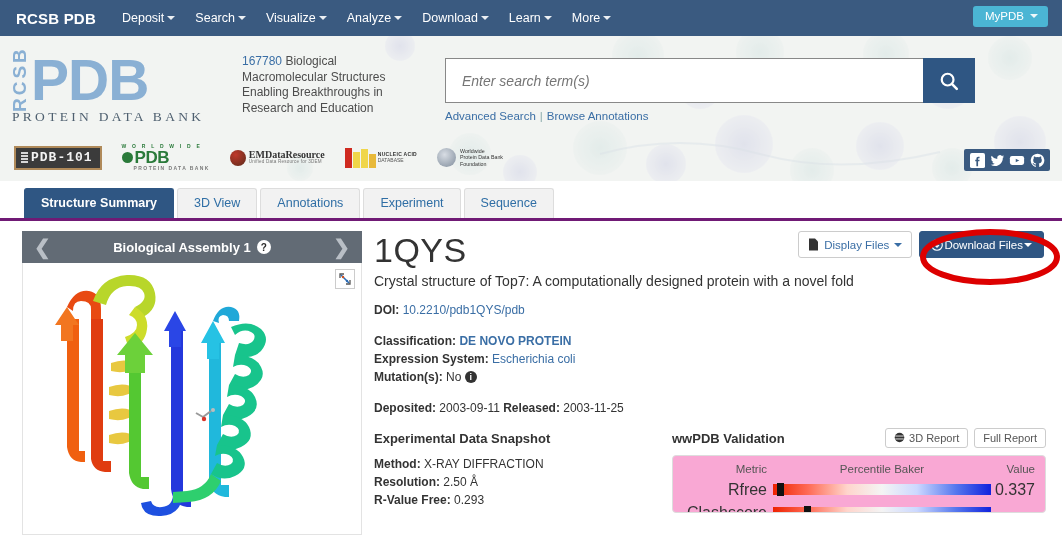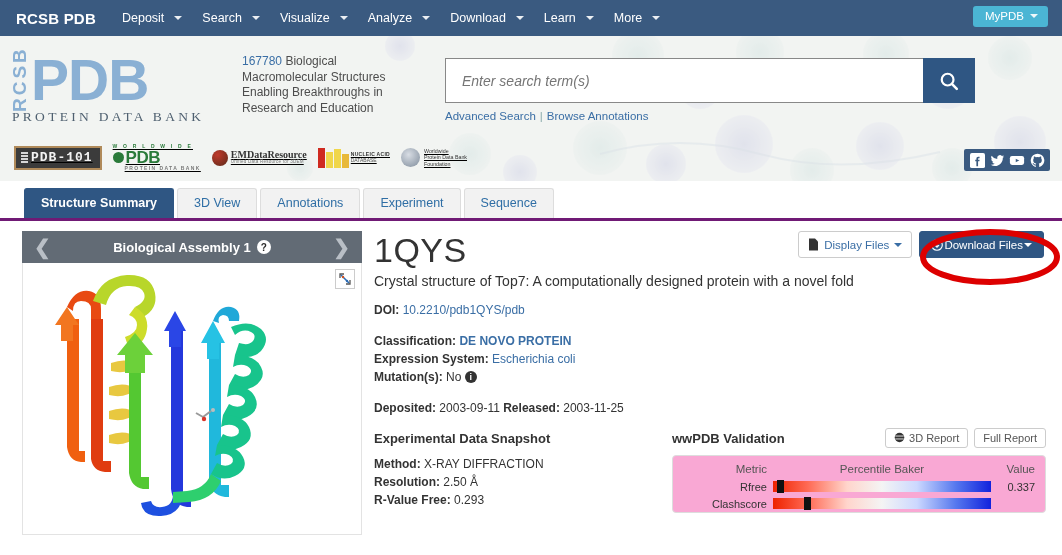--- a/index.html
+++ b/index.html
@@ -29,21 +29,21 @@
     margin-right: 26px;
     cursor: pointer;
   }
   .navitem {
     color: #ffffff;
     font-size: 12.5px;
     margin-right: 20px;
     cursor: pointer;
     display: flex;
     align-items: center;
-    gap: 10px;
+    gap: 3px;
     white-space: nowrap;
   }
   .caret {
     width: 0; height: 0;
     border-left: 4px solid transparent;
     border-right: 4px solid transparent;
     border-top: 4px solid #ffffff;
     display: inline-block;
     opacity: .9;
   }
@@ -163,22 +163,21 @@
   .sublinks a { color: #3a6ea5; text-decoration: none; cursor: pointer; }
   .sublinks .sep { color: #8aa; margin: 0 4px; }
 
   
   .partners {
     position: absolute;
     left: 14px;
     bottom: 10px;
     display: flex;
     align-items: center;
-    gap: 11px;
-    text-decoration: underline;
+    gap: 20px;
   }
   .plogo { display:flex; align-items:center; cursor:pointer; }
   .p101 {
     background: #3b3b3b;
     border: 2px solid #b08a5a;
     color: #f2f2f2;
     font-family: "Liberation Mono", monospace;
     font-size: 13px;
     font-weight: bold;
     padding: 2px 7px 3px 5px;
@@ -414,21 +413,21 @@
   }
   .val-head {
     display: flex;
     font-size: 11.5px;
     color: #555555;
     margin-bottom: 6px;
   }
   .vh-metric { width: 90px; text-align: right; padding-right: 6px;}
   .vh-rank { flex: 1; text-align: center; }
   .vh-value { width: 44px; text-align: right; }
-  .val-row { display: flex; align-items: center; font-size: 11px; margin-bottom: 5px; justify-content: center; }
+  .val-row { display: flex; align-items: center; font-size: 16px; margin-bottom: 5px; justify-content: center; }
   .vr-metric { width: 90px; text-align: right; padding-right: 6px; color: #333333;}
   .vr-bar {
     flex: 1;
     height: 11px;
     position: relative;
     background: linear-gradient(to right, #ee2200 0%, #ff6a55 16%, #ffd5cc 34%, #f4f4f4 50%, #ccd8ff 66%, #5577ee 84%, #1122dd 100%);
   }
   .vr-marker {
     position: absolute;
     top: -1px; left: 0;

